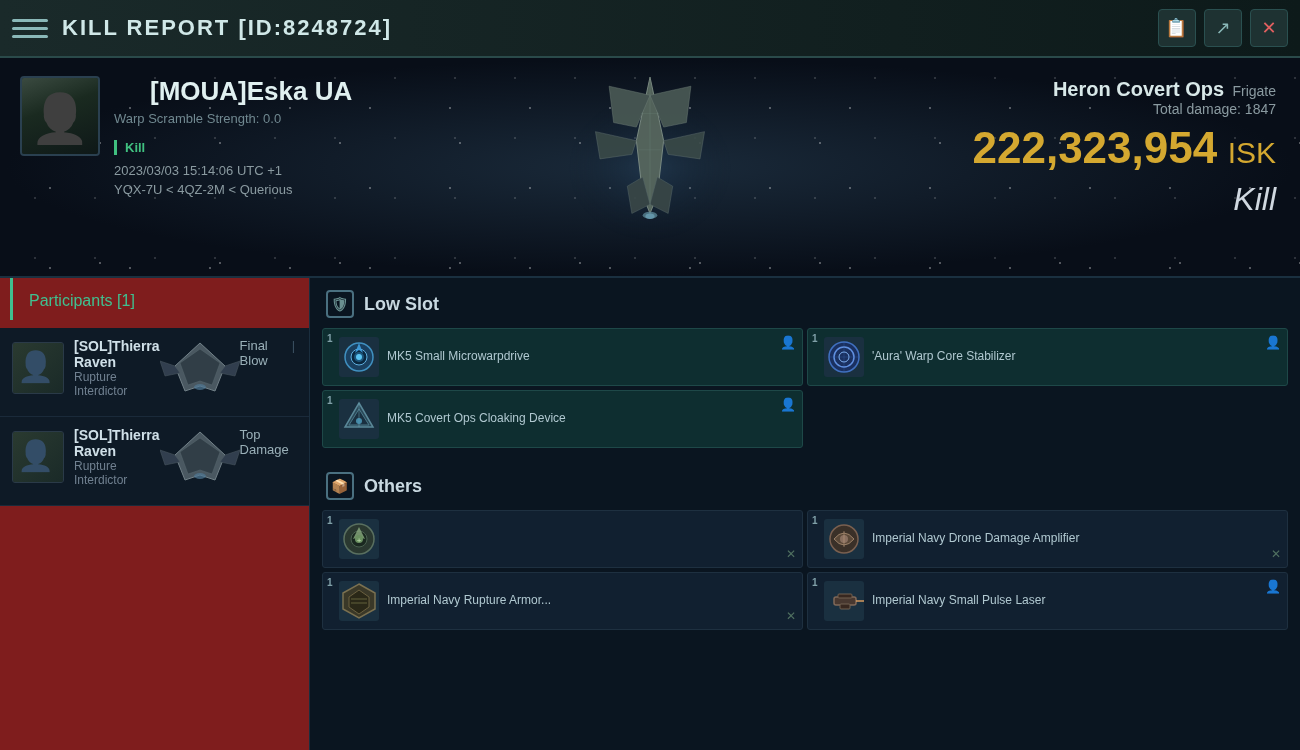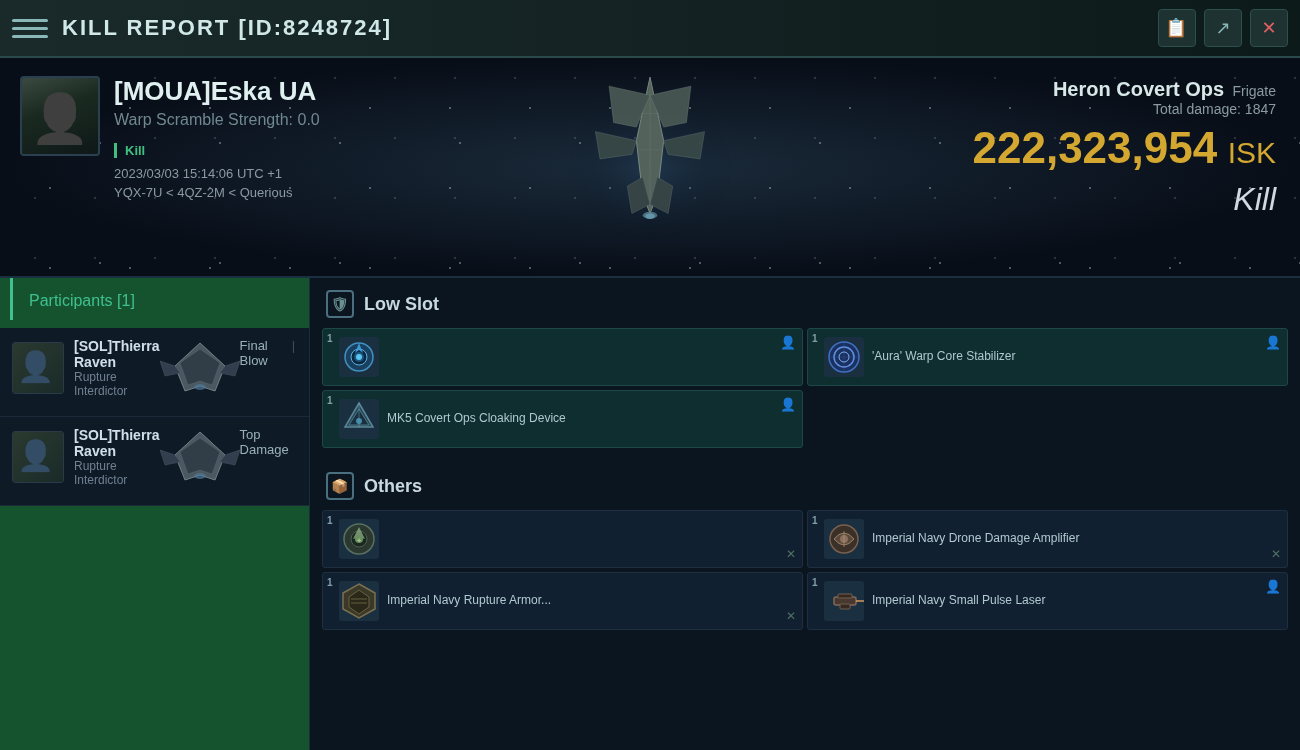--- a/index.html
+++ b/index.html
@@ -138,24 +138,25 @@
 
     .header-info {
       flex: 1;
     }
 
     .player-name {
       font-size: 26px;
       font-weight: bold;
       color: #e0f0f0;
       margin-bottom: 4px;
+      margin-left: 36px;
     }
 
     .player-sub {
-      font-size: 16px;
+      font-size: 13px;
       color: #708890;
       margin-bottom: 12px;
     }
 
     .kill-badge {
       display: inline-block;
       background: transparent;
       border-left: 3px solid #40c080;
       padding-left: 8px;
       color: #40c080;
@@ -245,21 +246,21 @@
 
     
     .bottom-area {
       display: flex;
       height: calc(750px - 58px - 220px);
     }
 
     
     .left-panel {
       width: 310px;
-      background: #14532d;
+      background: #7f1d1d;
       border-right: 1px solid #1a2e3e;
       overflow-y: auto;
       flex-shrink: 0;
     }
 
     .panel-title {
       font-size: 16px;
       color: #40c090;
       padding: 14px 16px 10px;
       border-left: 3px solid #40c090;
@@ -601,20 +602,21 @@
           <span class="item-qty">1</span>
           <div class="item-img">
             <svg viewBox="0 0 40 40" width="40" height="40">
               <circle cx="20" cy="20" r="14" fill="#1a4060" stroke="#4090c0" stroke-width="1.5"></circle>
               <circle cx="20" cy="20" r="8" fill="#0a2840" stroke="#60b0e0" stroke-width="1"></circle>
               <path d="M20,6 L24,16 L20,13 L16,16 Z" fill="#40a0e0" opacity="0.9"></path>
               <ellipse cx="20" cy="20" rx="5" ry="5" fill="#20608a" opacity="0.8"></ellipse>
               <circle cx="20" cy="20" r="3" fill="#60d0ff" opacity="0.9"></circle>
             </svg>
           </div>
+          <span class="item-name">MK5 Small Microwarpdrive</span>
           <span class="item-person-icon">👤</span>
         </div>
 
         <div class="item-card teal-bg">
           <span class="item-qty">1</span>
           <div class="item-img">
             <svg viewBox="0 0 40 40" width="40" height="40">
               <circle cx="20" cy="20" r="15" fill="#1a3060" stroke="#4070c0" stroke-width="1.5"></circle>
               <circle cx="20" cy="20" r="10" fill="none" stroke="#6090e0" stroke-width="1.5"></circle>
               <circle cx="20" cy="20" r="5" fill="none" stroke="#80b0f0" stroke-width="1"></circle>

